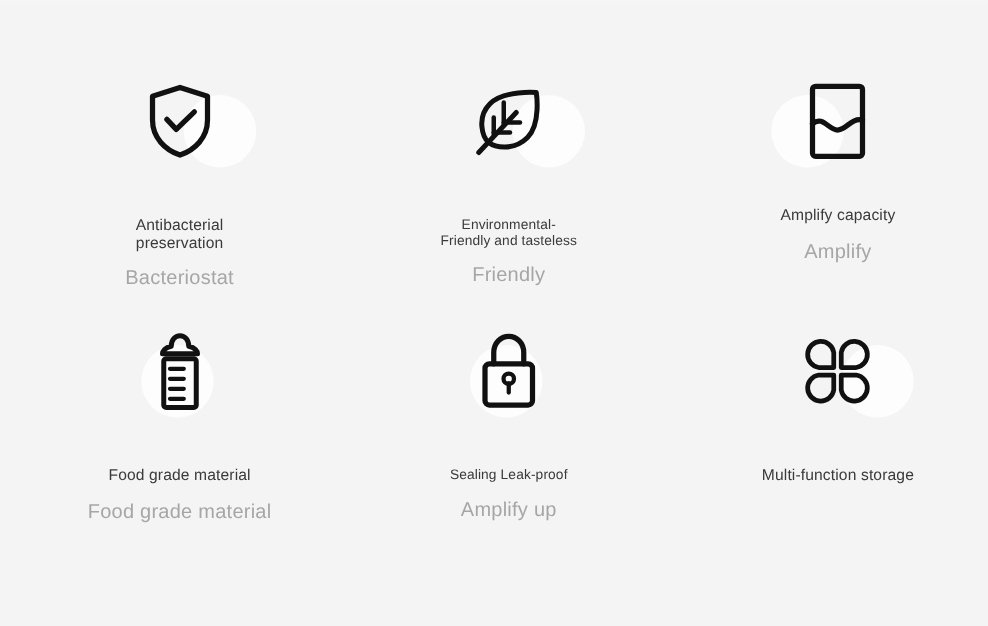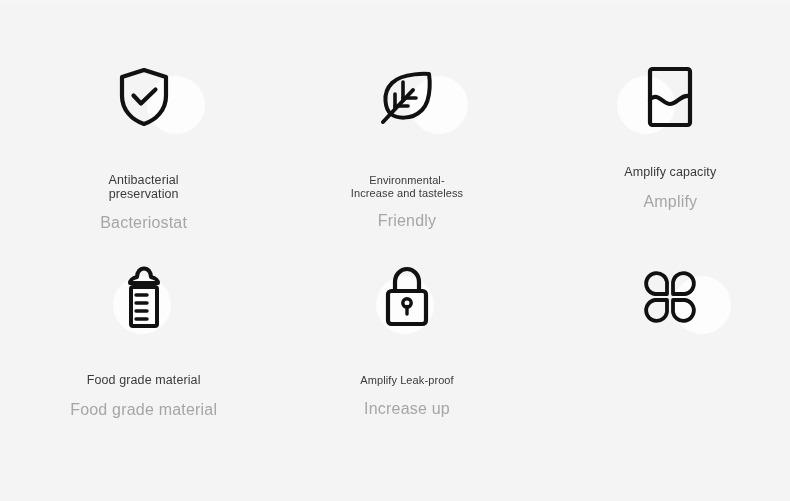--- a/index.html
+++ b/index.html
@@ -123,21 +123,21 @@
           <path d="M6 55 L36 23" fill="none" stroke="#111" stroke-width="4" stroke-linecap="round"></path>
           <path d="M26 33 L26 15" fill="none" stroke="#111" stroke-width="3.6" stroke-linecap="round"></path>
           <path d="M26 31 L39 31" fill="none" stroke="#111" stroke-width="3.6" stroke-linecap="round"></path>
           <path d="M18 41 L18 27" fill="none" stroke="#111" stroke-width="3.6" stroke-linecap="round"></path>
           <path d="M18 39 L31 39" fill="none" stroke="#111" stroke-width="3.6" stroke-linecap="round"></path>
         </svg>
       </span>
     </div>
     <div class="gap-a"></div>
     <div class="label-primary sm">Environmental-
-Increase and tasteless</div>
+Friendly and tasteless</div>
     <div class="gap-b"></div>
     <div class="label-secondary">Friendly</div>
   </div>
 
   <div class="feature-cell">
     <div class="icon-stage">
       <div class="blob left"></div>
       <span class="icon-art">
         <svg width="46" height="62" viewBox="0 0 46 62">
           <rect x="3" y="3" width="40" height="56" rx="2.5" fill="none" stroke="#111" stroke-width="4.2"></rect>
@@ -177,36 +177,37 @@
       <span class="icon-art">
         <svg width="52" height="64" viewBox="0 0 52 64">
           <path d="M14 26 V17 C14 9.5 19.5 4 26 4 C32.5 4 38 9.5 38 17 V26" fill="none" stroke="#111" stroke-width="4.2" stroke-linecap="round"></path>
           <rect x="7" y="26" width="38" height="33" rx="3.5" fill="none" stroke="#111" stroke-width="4.2"></rect>
           <circle cx="26" cy="38" r="4.2" fill="none" stroke="#111" stroke-width="3.4"></circle>
           <path d="M26 41.5 V49" stroke="#111" stroke-width="3.4" stroke-linecap="round"></path>
         </svg>
       </span>
     </div>
     <div class="gap-a"></div>
-    <div class="label-primary sm">Amplify Leak-proof</div>
-    <div class="gap-b"></div>
-    <div class="label-secondary">Increase up</div>
+    <div class="label-primary sm">Sealing Leak-proof</div>
+    <div class="gap-b"></div>
+    <div class="label-secondary">Amplify up</div>
   </div>
 
   <div class="feature-cell">
     <div class="icon-stage">
       <div class="blob right"></div>
       <span class="icon-art">
         <svg width="58" height="58" viewBox="0 0 58 58">
           <path d="M26 26 H14 A10.5 10.5 0 1 1 26 14 Z" fill="none" stroke="#111" stroke-width="3.8" stroke-linejoin="round"></path>
           <path d="M32 26 V14 A10.5 10.5 0 1 1 44 26 Z" fill="none" stroke="#111" stroke-width="3.8" stroke-linejoin="round"></path>
           <path d="M26 32 V44 A10.5 10.5 0 1 1 14 32 Z" fill="none" stroke="#111" stroke-width="3.8" stroke-linejoin="round"></path>
           <path d="M32 32 H44 A10.5 10.5 0 1 1 32 44 Z" fill="none" stroke="#111" stroke-width="3.8" stroke-linejoin="round"></path>
         </svg>
       </span>
     </div>
     <div class="gap-a"></div>
+    <div class="label-primary">Multi-function storage</div>
     <div class="gap-b"></div>
   </div>
 
   <div class="row-spacer"></div>
 
 </div>
 
 </body></html>

